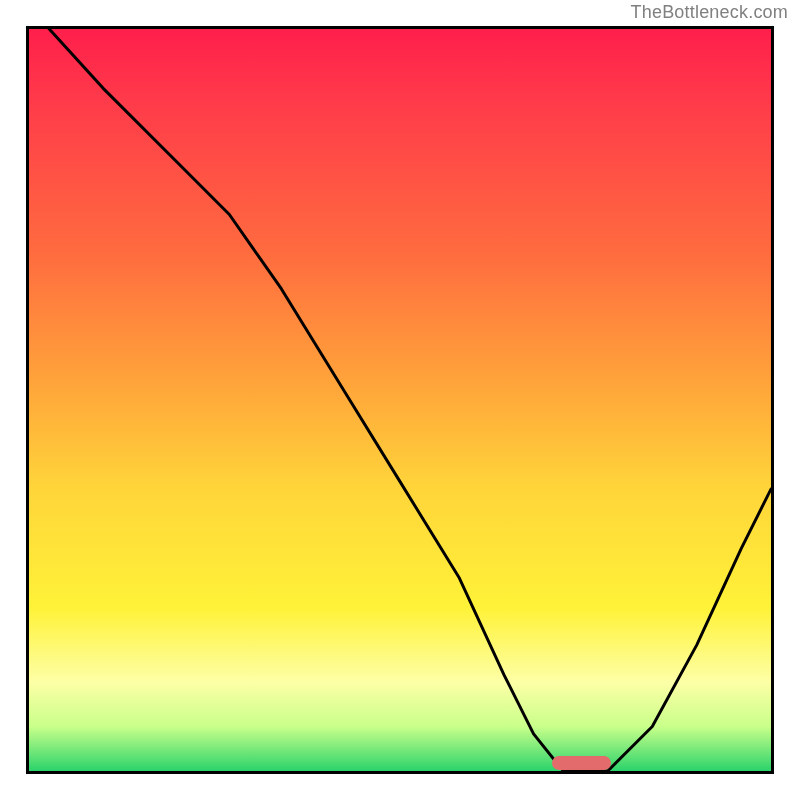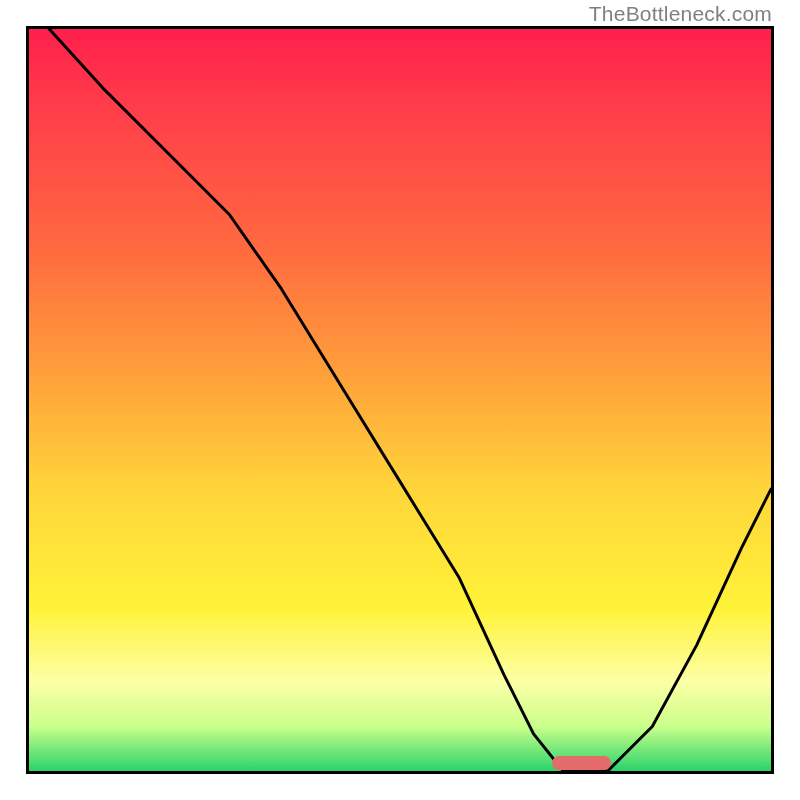--- a/index.html
+++ b/index.html
@@ -52,23 +52,23 @@
   }
   .marker {
     position: absolute;
     background: #e46b6b;
     border-radius: 9px;
     height: 14px;
   }
   .attribution {
     position: absolute;
     top: 2px;
-    right: 28px;
+    right: 12px;
     font-family: Arial, Helvetica, sans-serif;
-    font-size: 21px;
+    font-size: 18px;
     color: #808080;
     letter-spacing: 0.2px;
   }
 </style>
 </head>
 <body>
 
 <div class="chart-wrap">
   <div class="attribution">TheBottleneck.com</div>
 

